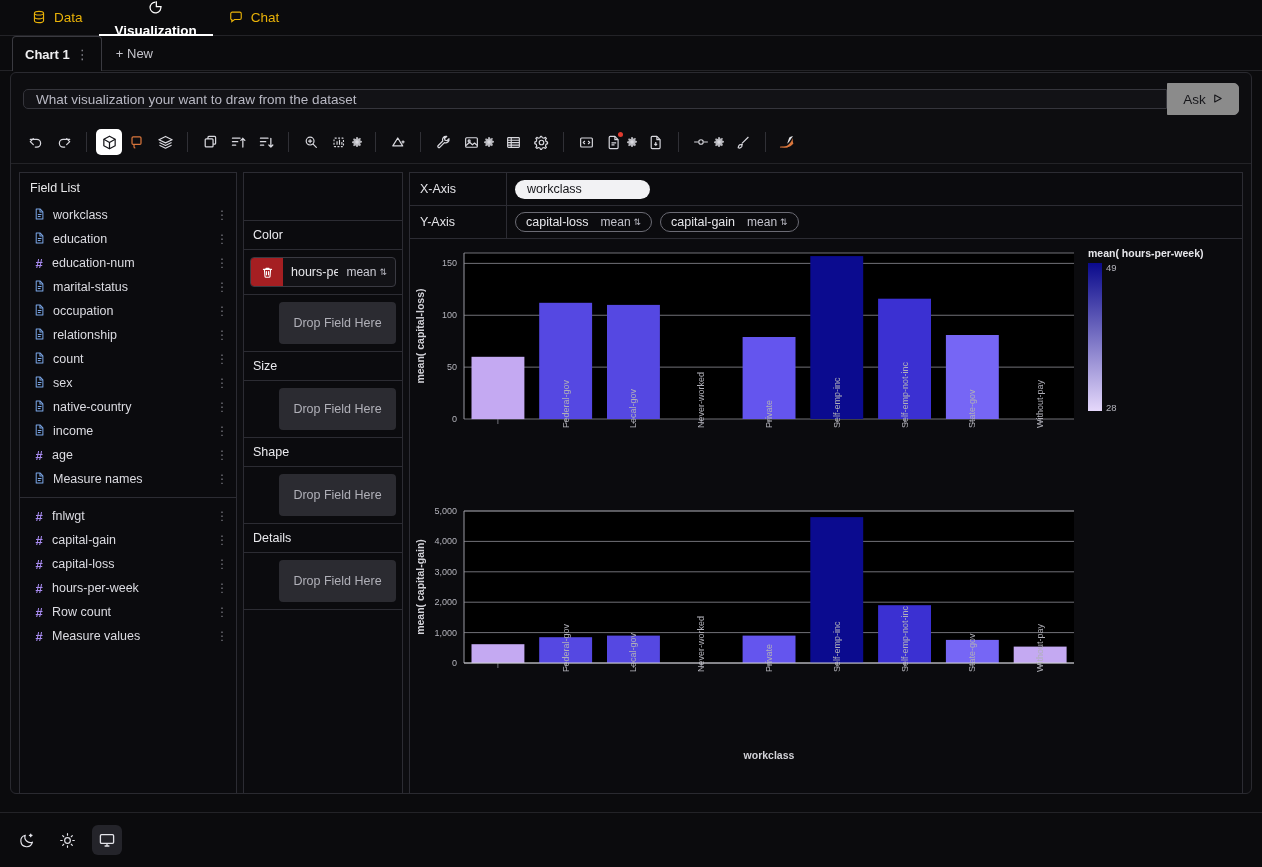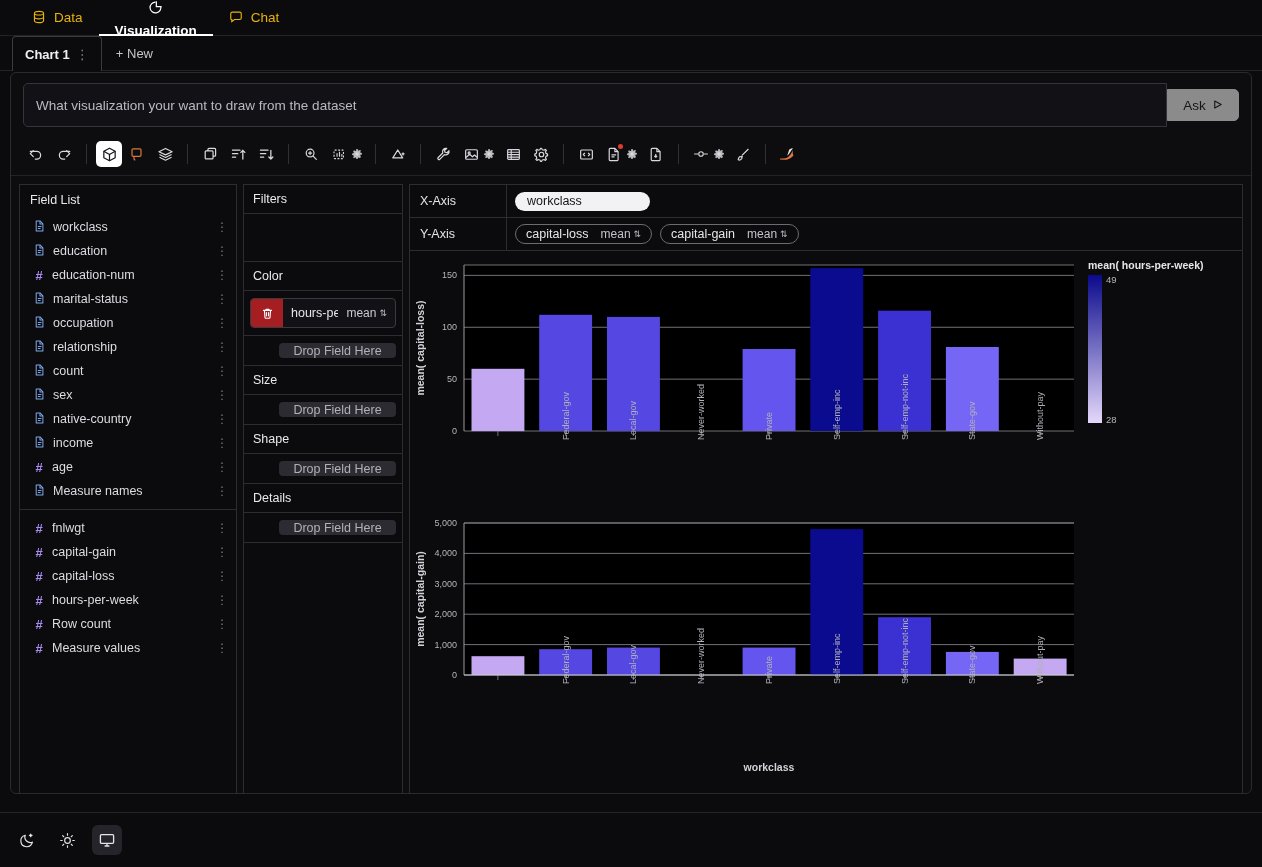--- a/index.html
+++ b/index.html
@@ -70,21 +70,21 @@
     background: #0d0d10;
     overflow: hidden;
   }
 
   .askrow {
     display: flex; align-items: center; gap: 0;
     padding: 10px 12px;
   }
   .askinput {
     flex: 1;
-    height: 44px;
+    height: 20px;
     background: #121216;
     border: 1px solid #35353c;
     border-radius: 5px 0 0 5px;
     color: #fde047;
     padding: 0 12px;
     font-size: 13.5px;
     font-family: "Liberation Sans", sans-serif;
     outline: none;
   }
   .askinput::placeholder { color: #b9b9c4; }
@@ -135,21 +135,21 @@
   .fl-row .fname { flex: 1; margin-left: 8px; white-space: nowrap; overflow: hidden; }
   .fl-row .vdots { color:#7a7a82; font-size:12px; }
   .fl-div { height:1px; background:#2c2c33; margin: 6px 0; }
   .hash { color: #a88bf0; font-weight: 700; font-size: 13px; width: 10px; text-align:center;}
 
   .encpanel { width: 160px; display:flex; flex-direction: column; }
   .enc-title { padding: 7px 9px; font-size: 12.5px; color:#eaeaee; border-bottom:1px solid #2c2c33; }
   .enc-body { padding: 7px 6px; border-bottom:1px solid #2c2c33; }
   .enc-body.empty { height: 48px; border-bottom:1px solid #2c2c33; padding:0;}
   .drop {
-    height: 15px; border-radius: 4px;
+    height: 42px; border-radius: 4px;
     background: #2b2b31;
     display:flex; align-items:center; justify-content:center;
     color:#b0b0b8; font-size:12.5px; cursor:pointer;margin-left:29px;
   }
   .pill-color {
     display:flex; align-items:stretch; height:30px;
     border:1px solid #3a3a42; border-radius:4px; overflow:hidden;
     background:#121216;
   }
   .pill-trash {
@@ -550,21 +550,20 @@
         </div>
         <div class="fl-row">
           <span class="hash">#</span>
           <span class="fname">Measure values</span>
           <span class="vdots">⋮</span>
         </div>
       </div>
     </div>
 
     <div class="panel encpanel">
-      <div class="enc-title">Filters</div>
       <div class="enc-body empty"></div>
 
       <div class="enc-title">Color</div>
       <div class="enc-body">
         <div class="pill-color">
           <div class="pill-trash">
             <svg width="13" height="13" viewBox="0 0 14 14" fill="none" stroke="currentColor" stroke-width="1.2" stroke-linejoin="round" stroke-linecap="round">
               <path d="M2.6 3.6h8.8M5.4 3.6V2.4h3.2v1.2M3.7 3.6l.6 7.6a1 1 0 0 0 1 .9h3.4a1 1 0 0 0 1-.9l.6-7.6"></path>
               <path d="M5.9 5.9v3.6M8.1 5.9v3.6"></path>
             </svg>

